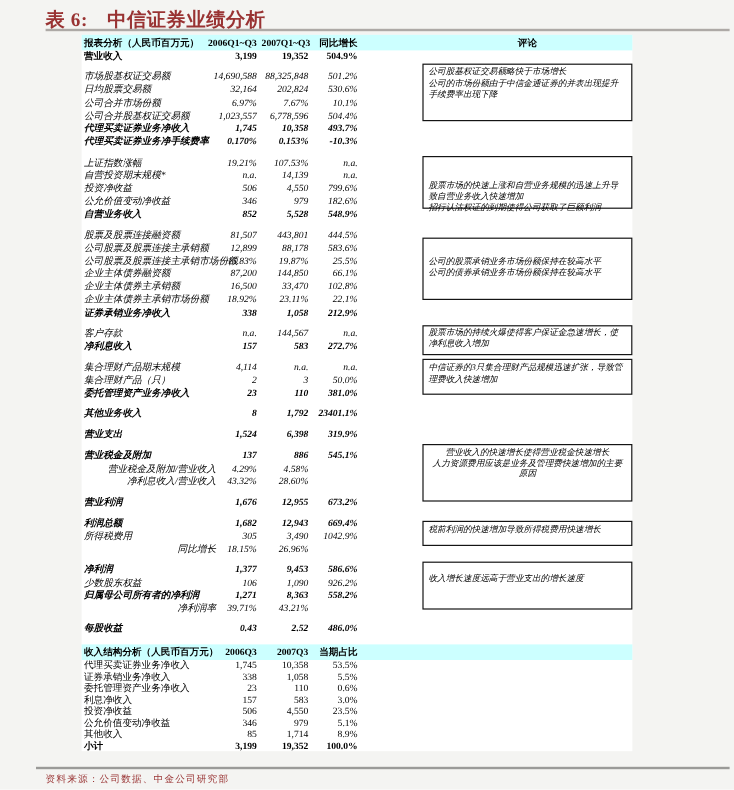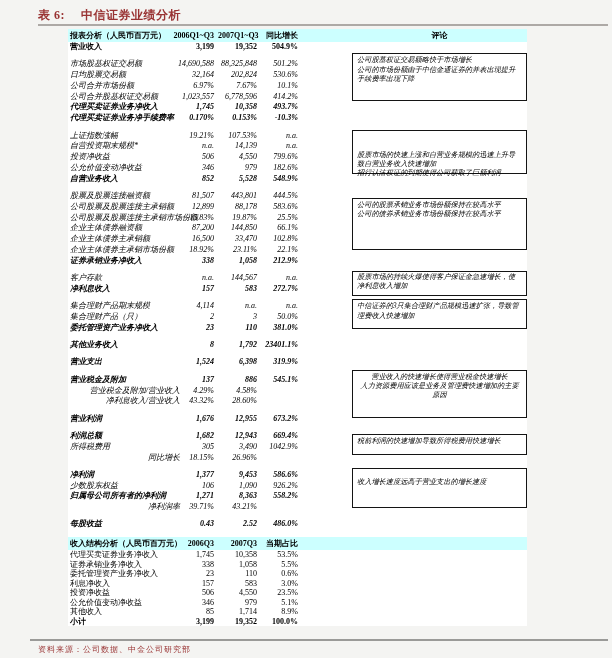--- a/index.html
+++ b/index.html
@@ -3,21 +3,21 @@
 <meta charset="utf-8">
 <style>
   html,body{margin:0;padding:0;}
   body{
     width:612px;height:658px;
     background:#f4f4f2;
     font-family:"Liberation Serif","DejaVu Serif",serif;
     color:#000;overflow:hidden;
   }
   .page{position:relative;width:612px;height:658px;overflow:hidden;}
-  .title{position:absolute;left:38px;top:7px;font-size:12px;font-weight:bold;color:#993333;letter-spacing:0.5px;text-align:center;}
+  .title{position:absolute;left:38px;top:7px;font-size:16px;font-weight:bold;color:#993333;letter-spacing:0.5px;text-align:center;}
   .title .t-label{margin-right:16px;}
   .rule-top{position:absolute;left:38px;top:24px;width:570px;height:2px;background:#ada9a6;}
   .content{position:absolute;left:68px;top:29px;width:459px;background:#ffffff;}
   .thead{position:relative;height:13px;line-height:13px;background:#ccffff;font-weight:bold;font-size:8px;}
   .hc{position:absolute;top:0;height:13px;white-space:nowrap;}
   .h-label{left:2px;}
   .h-v1{left:78px;width:68px;text-align:right;}
   .h-v2{left:150px;width:39px;text-align:right;}
   .h-g{left:192px;width:38px;text-align:right;}
   .h-c{left:284px;width:175px;text-align:center;}
@@ -85,21 +85,21 @@
           <div class="row">
             <span class="cell c-label">公司合并市场份额</span>
             <span class="cell c-v1">6.97%</span>
             <span class="cell c-v2">7.67%</span>
             <span class="cell c-g">10.1%</span>
           </div>
           <div class="row">
             <span class="cell c-label">公司合并股基权证交易额</span>
             <span class="cell c-v1">1,023,557</span>
             <span class="cell c-v2">6,778,596</span>
-            <span class="cell c-g">414.2%</span>
+            <span class="cell c-g">504.4%</span>
           </div>
           <div class="row bold">
             <span class="cell c-label">代理买卖证券业务净收入</span>
             <span class="cell c-v1">1,745</span>
             <span class="cell c-v2">10,358</span>
             <span class="cell c-g">493.7%</span>
           </div>
           <div class="row bold">
             <span class="cell c-label">代理买卖证券业务净手续费率</span>
             <span class="cell c-v1">0.170%</span>
@@ -184,21 +184,21 @@
             <span class="cell c-v1">18.92%</span>
             <span class="cell c-v2">23.11%</span>
             <span class="cell c-g">22.1%</span>
           </div>
           <div class="row bold">
             <span class="cell c-label">证券承销业务净收入</span>
             <span class="cell c-v1">338</span>
             <span class="cell c-v2">1,058</span>
             <span class="cell c-g">212.9%</span>
           </div>
-          <div class="cbox" style="top: 7px; height: 52px; padding-top: 2px;">
+          <div class="cbox" style="top: 7px; height: 52px; padding-top: 15px;">
             <p>公司的股票承销业务市场份额保持在较高水平</p>
             <p>公司的债券承销业务市场份额保持在较高水平</p>
           </div>
         </div>
         <div class="section">
           <div class="row">
             <span class="cell c-label">客户存款</span>
             <span class="cell c-v1">n.a.</span>
             <span class="cell c-v2">144,567</span>
             <span class="cell c-g">n.a.</span>

